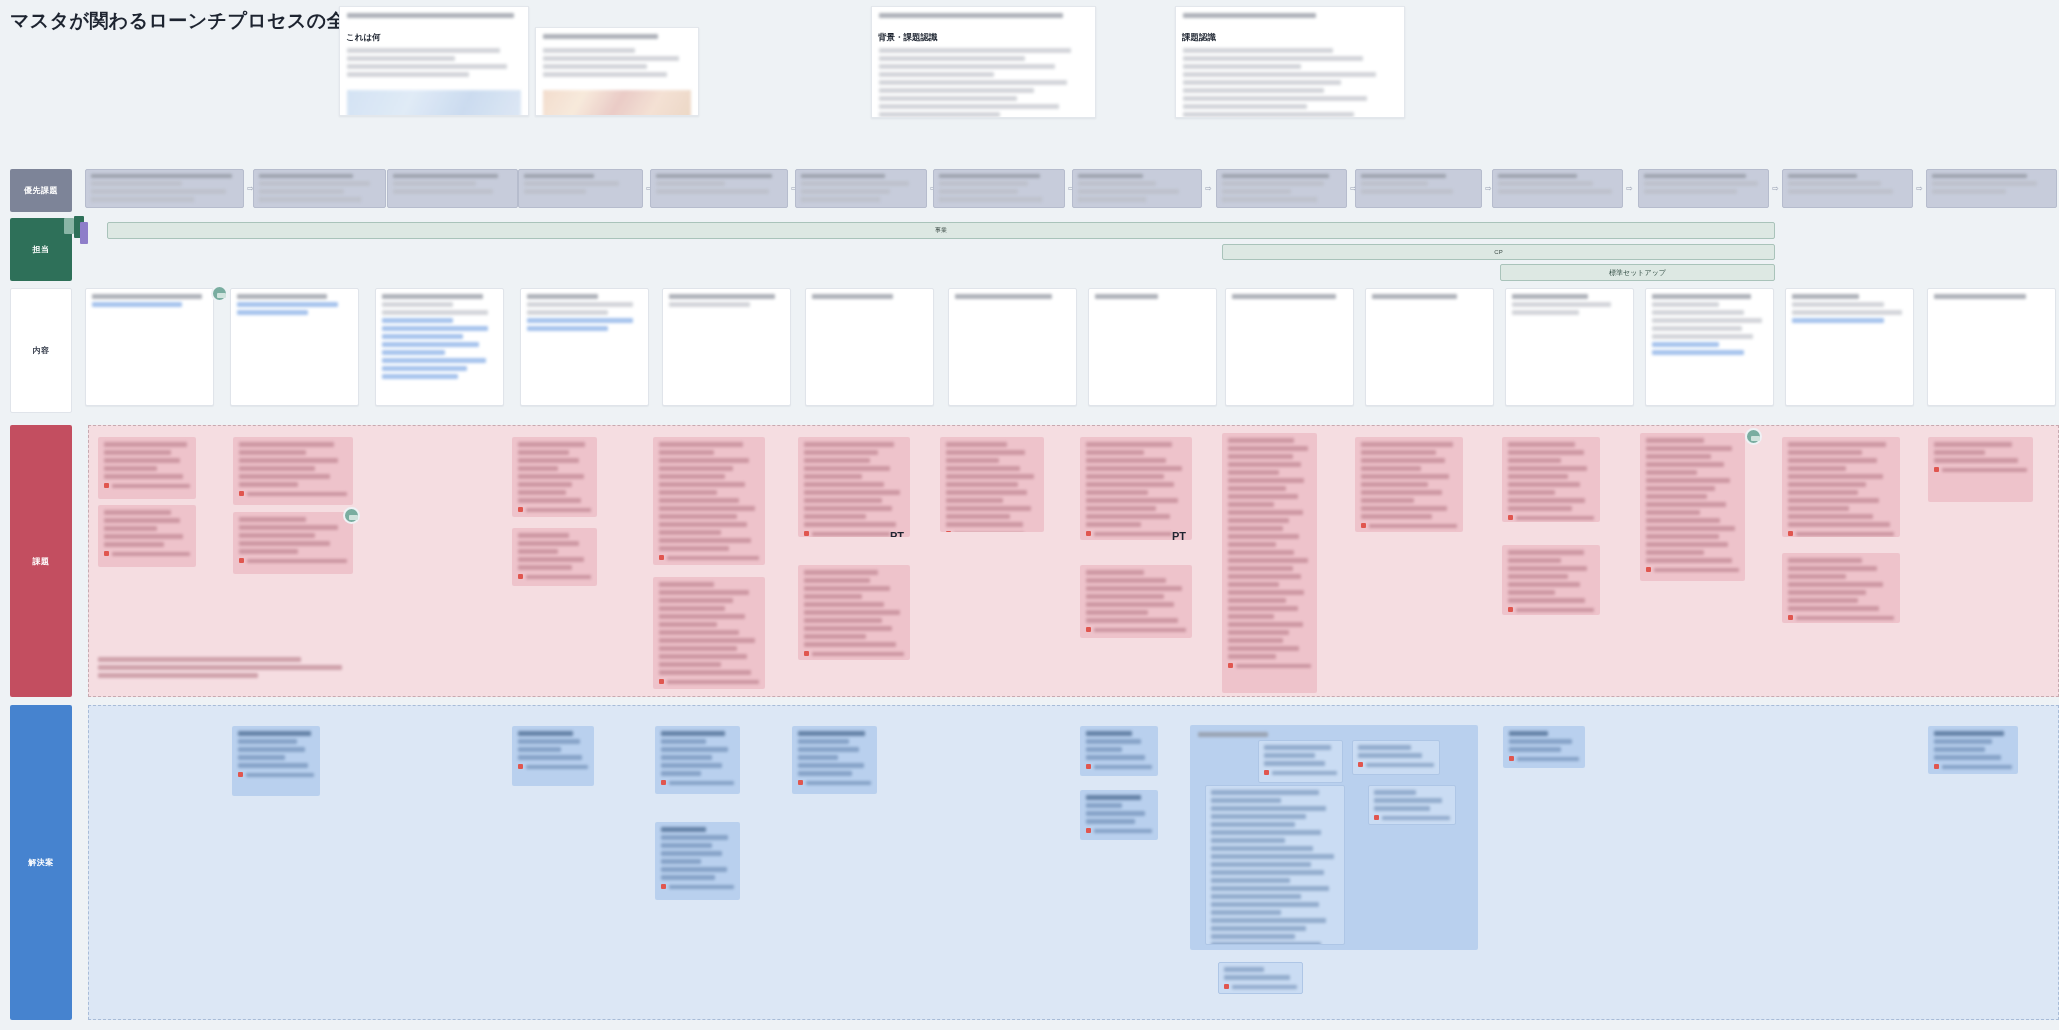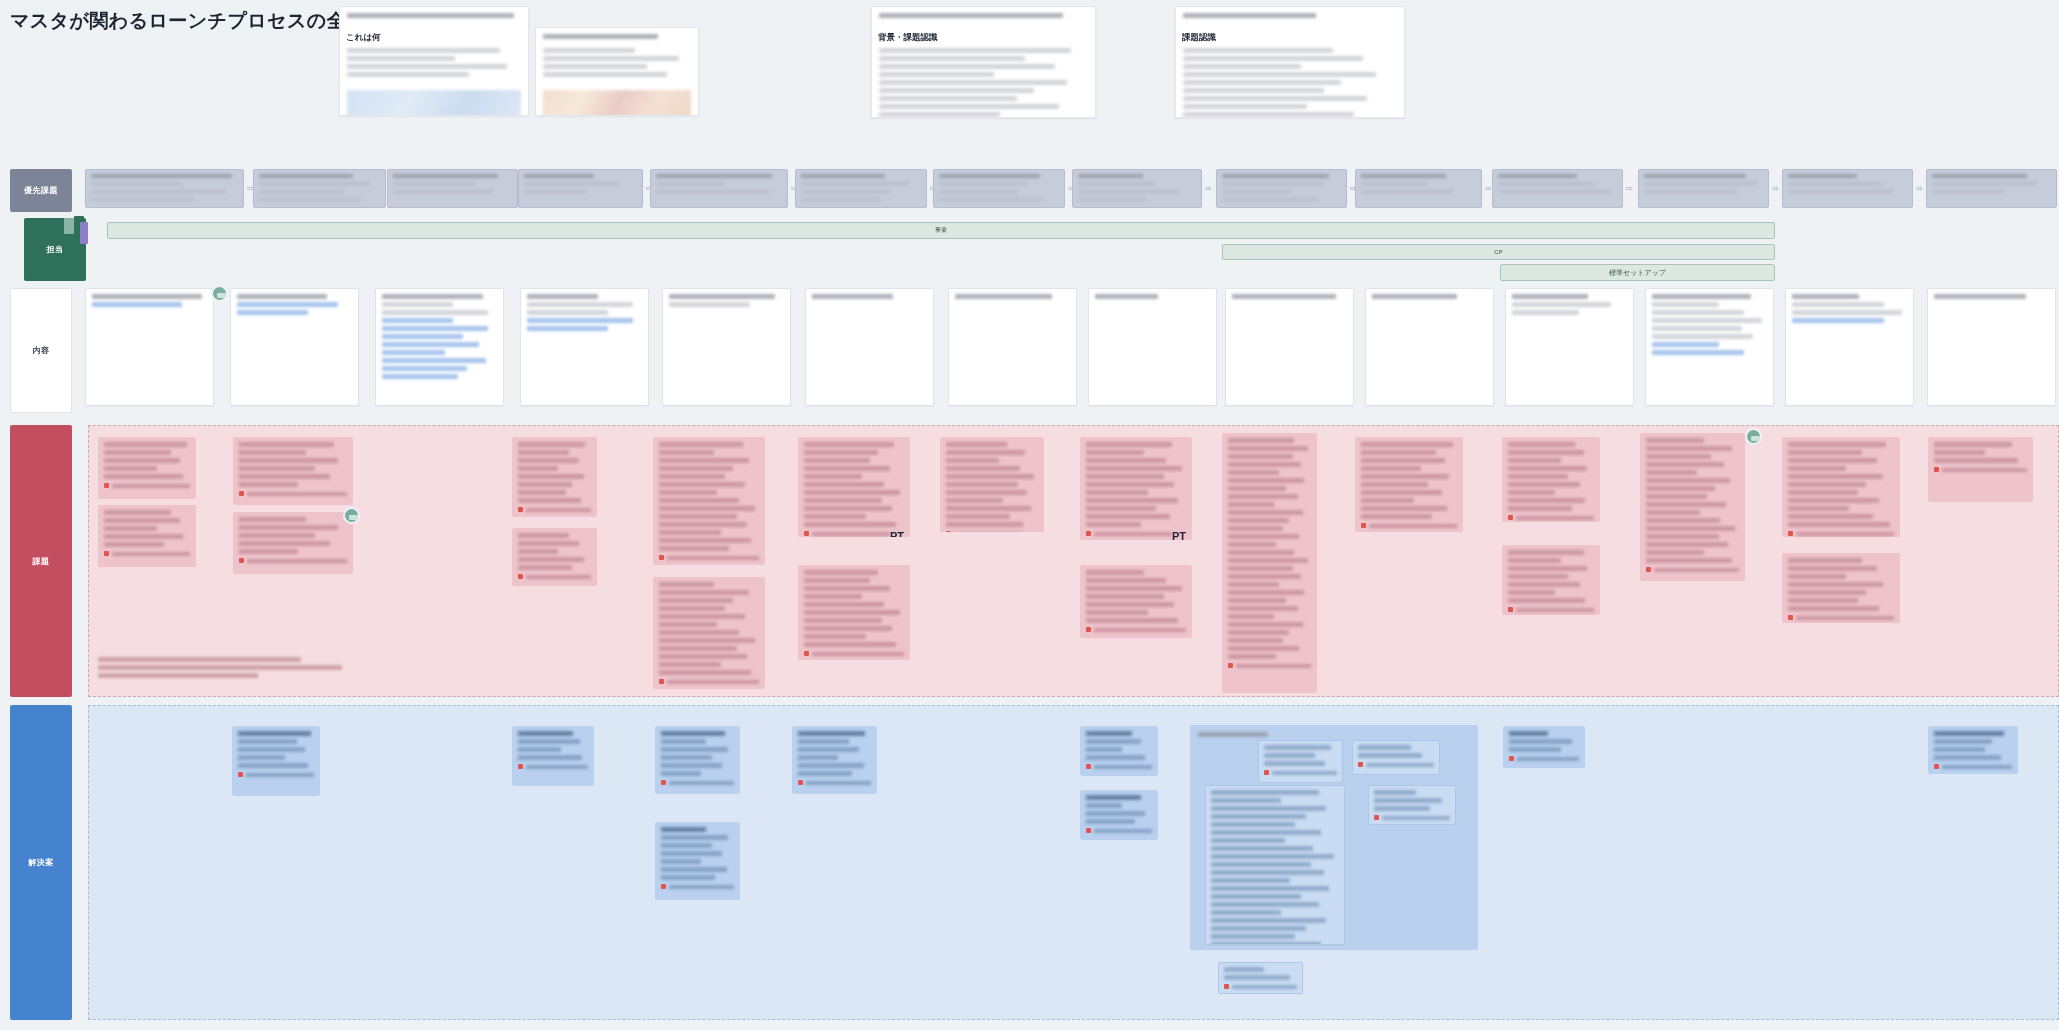--- a/index.html
+++ b/index.html
@@ -160,21 +160,21 @@
           <span class="bl" style="width: 86%;"></span>
           <span class="bl" style="width: 58%;"></span>
           <span class="bl" style="width: 80%;"></span>
         </div>
       </div>
     </div>
   <div id="lanes-layer">
       <div class="lane-label" style="left: 10px; top: 169px; width: 62px; height: 43px; background: rgb(125, 132, 152); color: rgb(255, 255, 255);">
         <span>優先課題</span>
       </div>
-      <div class="lane-label" style="left: 10px; top: 218px; width: 62px; height: 63px; background: rgb(46, 112, 89); color: rgb(255, 255, 255); margin-left: 14px;">
+      <div class="lane-label" style="left: 10px; top: 218px; width: 62px; height: 63px; background: rgb(46, 112, 89); color: rgb(255, 255, 255);">
         <span>担当</span>
       </div>
       <div class="lane-label dark-text" style="left: 10px; top: 288px; width: 62px; height: 125px; background: rgb(255, 255, 255); color: rgb(59, 66, 80); border: 1px solid rgb(224, 228, 234);">
         <span>内容</span>
       </div>
       <div class="lane-bg" style="left: 88px; top: 425px; width: 1971px; height: 272px; background: rgb(245, 221, 225);"></div>
       <div class="lane-label" style="left: 10px; top: 425px; width: 62px; height: 272px; background: rgb(195, 78, 96); color: rgb(255, 255, 255);">
         <span>課題</span>
       </div>
       <div class="lane-bg" style="left: 88px; top: 705px; width: 1971px; height: 315px; background: rgb(220, 231, 245);"></div>

